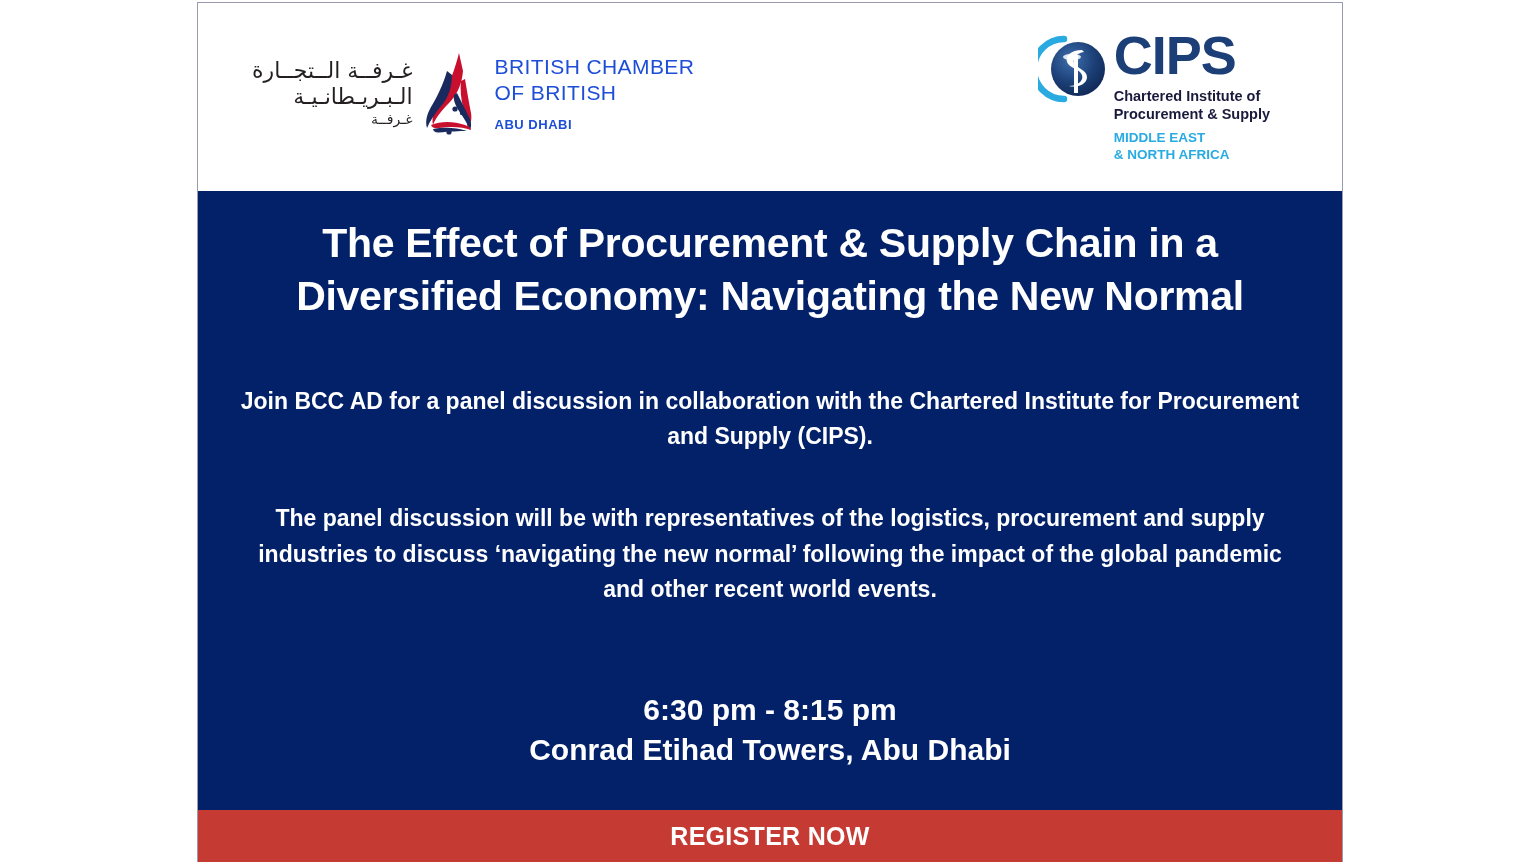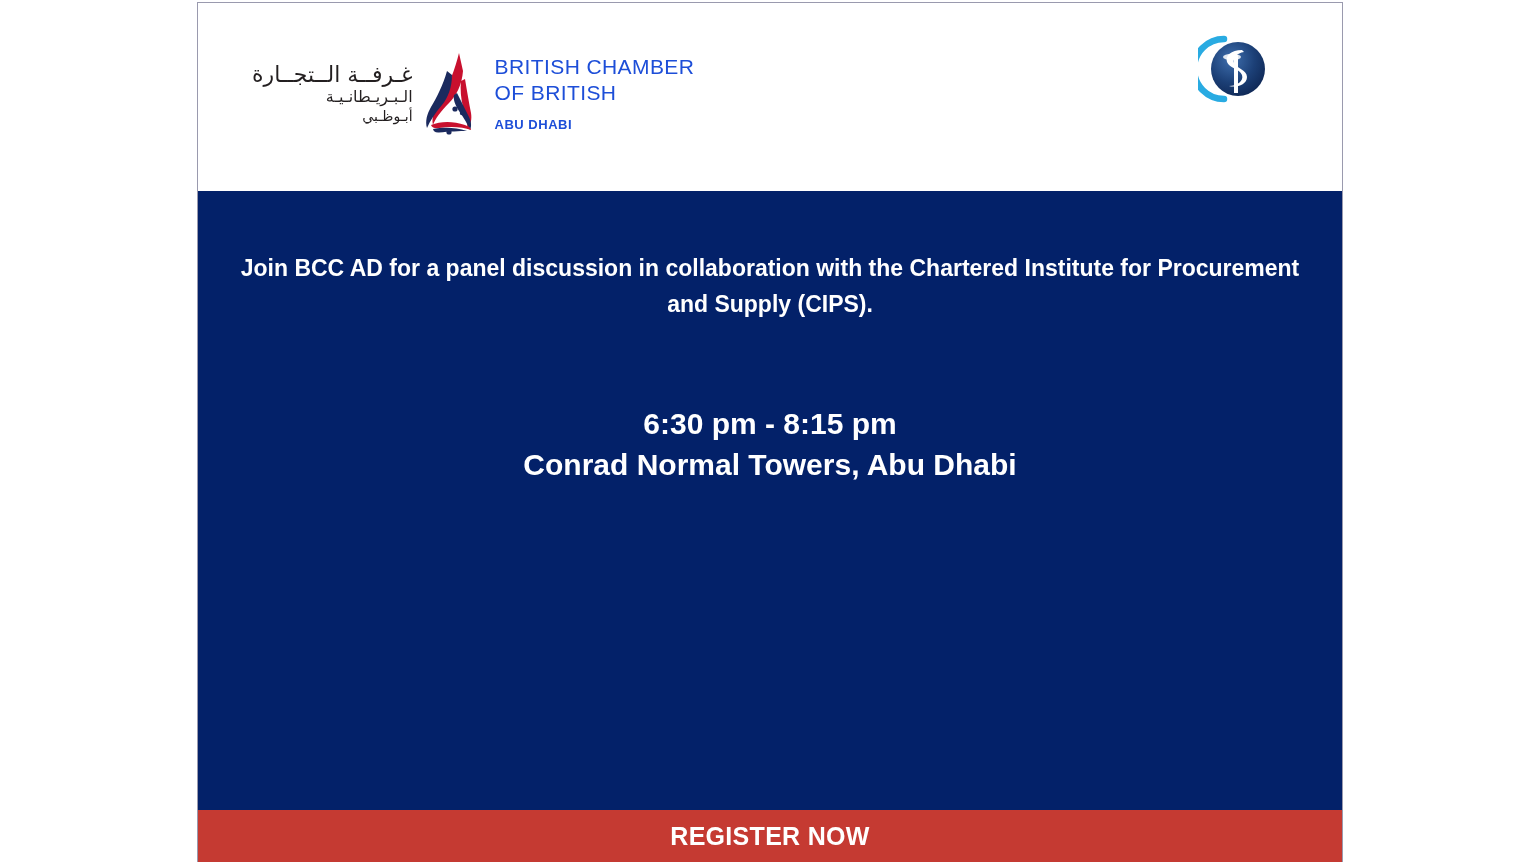--- a/index.html
+++ b/index.html
@@ -59,21 +59,21 @@
   }
   .bcc-arabic .ar1 {
     font-family: "DejaVu Sans", sans-serif;
     font-size: 22px;
     letter-spacing: 0.5px;
     display: block;
     white-space: nowrap;
   }
   .bcc-arabic .ar2 {
     font-family: "DejaVu Sans", sans-serif;
-    font-size: 16px;
+    font-size: 22px;
     letter-spacing: 0.5px;
     display: block;
     white-space: nowrap;
   }
   .bcc-arabic .ar3 {
     font-family: "DejaVu Sans", sans-serif;
     font-size: 14px;
     display: block;
     white-space: nowrap;
     margin-top: 1px;
@@ -207,21 +207,21 @@
 
   <div class="flyer">
 
     <div class="logo-band">
 
       <div class="bcc-logo">
 
         <div class="bcc-arabic">
           <span class="ar1">غـرفــة الــتجــارة</span>
           <span class="ar2">الـبـريـطانـيـة</span>
-          <span class="ar3">أبـوظـبي</span>
+          <span class="ar3">غـرفــة</span>
         </div>
 
         <span class="bcc-mark">
           <svg viewBox="0 0 62 84" width="62" height="84" aria-hidden="true">
             <path d="M40 2 C36 18, 30 34, 22 48 C16 58, 12 66, 14 74 C16 68, 22 60, 30 52 C37 45, 43 34, 44 20 Z" fill="#c8102e"></path>
             <path d="M28 20 C24 34, 18 46, 12 56 C8 63, 6 70, 8 77 C11 70, 16 62, 23 54 C29 47, 33 36, 33 24 Z" fill="#1b2a5e"></path>
             <path d="M46 28 C48 40, 50 52, 52 62 C53 68, 52 74, 48 78 C49 72, 47 64, 44 56 C42 48, 41 38, 42 30 Z" fill="#c8102e"></path>
             <path d="M38 42 C42 50, 46 58, 50 66 C52 70, 53 75, 51 79 C49 74, 45 67, 40 60 C36 54, 34 48, 35 44 Z" fill="#1b2a5e"></path>
             <path d="M12 74 C22 70, 34 70, 46 74 C50 75.5, 52 77, 52 79 C44 76, 32 75, 20 77 C16 77.6, 13 76.6, 12 74 Z" fill="#c8102e"></path>
             <path d="M14 78 C24 76, 36 76, 48 80 C41 80, 30 80.5, 20 81.5 C16 81.8, 14.6 80.3, 14 78 Z" fill="#1b2a5e"></path>
@@ -251,32 +251,41 @@
             </defs>
             <path d="M26 6 A30 30 0 1 0 26 66" fill="none" stroke="#29abe2" stroke-width="6.5" stroke-linecap="round"></path>
             <circle cx="40" cy="36" r="27" fill="url(#cipsBall)"></circle>
             <path d="M44 17 C33 17, 27 23, 29 29 C31 35, 42 36, 44 42 C46 48, 39 53, 31 53
                      C38 55, 49 52, 49 44 C49 37, 38 35, 36 30 C34.5 25, 39 20, 46 19 Z" fill="#ffffff"></path>
             <path d="M36 22 L36 60 L40 60 L40 22 Z" fill="#ffffff"></path>
             <ellipse cx="34" cy="24" rx="9" ry="3.2" fill="#ffffff" opacity="0.85"></ellipse>
           </svg>
         </span>
 
+        <div class="cips-text">
+          <span class="cips-word">CIPS</span>
+          <span class="cips-sub">Chartered Institute of</span>
+          <span class="cips-sub" style="margin-top:0">Procurement &amp; Supply</span>
+          <span class="cips-region">MIDDLE EAST</span>
+          <span class="cips-region" style="margin-top:0">&amp; NORTH AFRICA</span>
+        </div>
       </div>
     </div>
 
     <div class="body-band">
 
+      <div class="title">The Effect of Procurement &amp; Supply Chain in a Diversified Economy: Navigating the New Normal</div>
 
       <div class="para para-1">Join BCC AD for a panel discussion in collaboration with the Chartered Institute for Procurement and Supply (CIPS).</div>
 
+      <div class="para para-2">The panel discussion will be with representatives of the logistics, procurement and supply industries to discuss ‘navigating the new normal’ following the impact of the global pandemic and other recent world events.</div>
 
       <div class="details">
         <span>6:30 pm - 8:15 pm</span>
-        <span>Conrad Normal Towers, Abu Dhabi</span>
+        <span>Conrad Etihad Towers, Abu Dhabi</span>
       </div>
     </div>
 
     <div class="register-bar">
       <span class="label">REGISTER NOW</span>
     </div>
 
   </div>
 </div>
 

